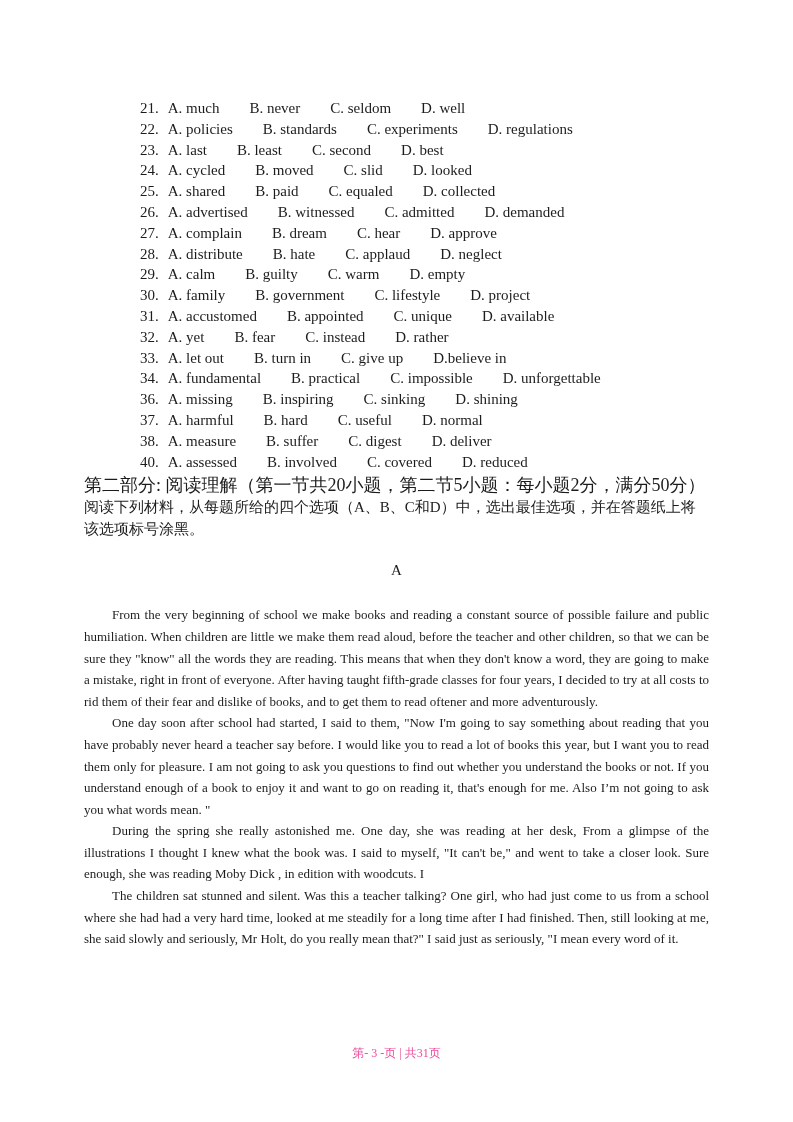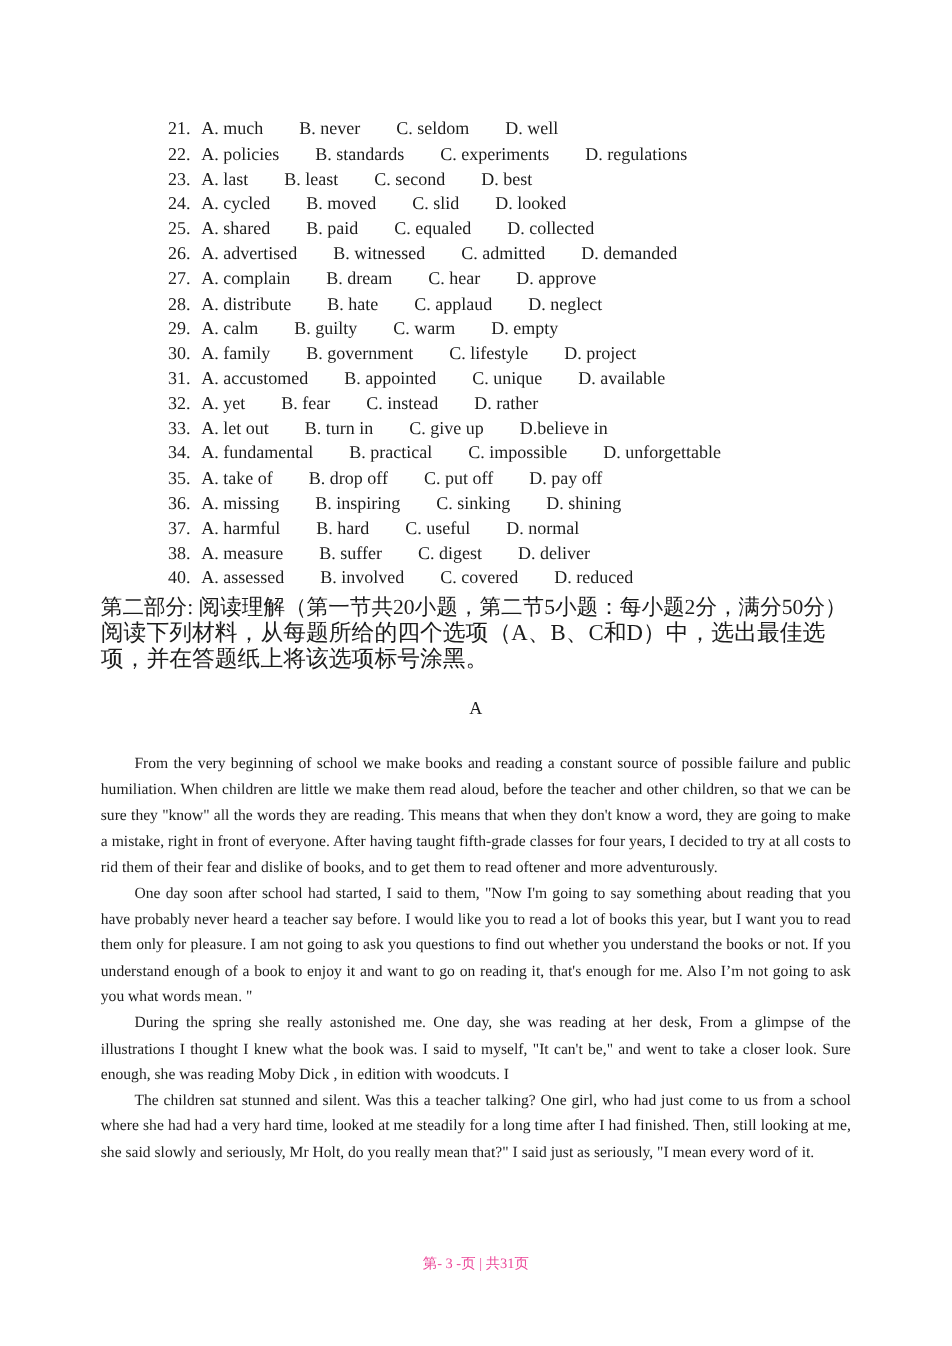--- a/index.html
+++ b/index.html
@@ -25,21 +25,21 @@
   .q-num { display: inline-block; }
   .q-row .q-opt { margin-left: 30px; display: inline-block; }
   .q-row .q-opt:nth-child(2) { margin-left: 9px; }
   
   .cn-header {
     font-size: 18px;
     line-height: 22px;
     margin-top: 2px;
   }
   .cn-instructions {
-    font-size: 19px;
+    font-size: 15px;
     line-height: 22px;
   }
   
   .passage-label {
     text-align: center;
     font-size: 15px;
     line-height: 20px;
     margin-top: 20px;
     margin-bottom: 24px;
   }
@@ -74,21 +74,20 @@
       <div class="q-row"><span class="q-num">25.</span><span class="q-opt">A. shared</span><span class="q-opt">B. paid</span><span class="q-opt">C. equaled</span><span class="q-opt">D. collected</span></div>
       <div class="q-row"><span class="q-num">26.</span><span class="q-opt">A. advertised</span><span class="q-opt">B. witnessed</span><span class="q-opt">C. admitted</span><span class="q-opt">D. demanded</span></div>
       <div class="q-row"><span class="q-num">27.</span><span class="q-opt">A. complain</span><span class="q-opt">B. dream</span><span class="q-opt">C. hear</span><span class="q-opt">D. approve</span></div>
       <div class="q-row"><span class="q-num">28.</span><span class="q-opt">A. distribute</span><span class="q-opt">B. hate</span><span class="q-opt">C. applaud</span><span class="q-opt">D. neglect</span></div>
       <div class="q-row"><span class="q-num">29.</span><span class="q-opt">A. calm</span><span class="q-opt">B. guilty</span><span class="q-opt">C. warm</span><span class="q-opt">D. empty</span></div>
       <div class="q-row"><span class="q-num">30.</span><span class="q-opt">A. family</span><span class="q-opt">B. government</span><span class="q-opt">C. lifestyle</span><span class="q-opt">D. project</span></div>
       <div class="q-row"><span class="q-num">31.</span><span class="q-opt">A. accustomed</span><span class="q-opt">B. appointed</span><span class="q-opt">C. unique</span><span class="q-opt">D. available</span></div>
       <div class="q-row"><span class="q-num">32.</span><span class="q-opt">A. yet</span><span class="q-opt">B. fear</span><span class="q-opt">C. instead</span><span class="q-opt">D. rather</span></div>
       <div class="q-row"><span class="q-num">33.</span><span class="q-opt">A. let out</span><span class="q-opt">B. turn in</span><span class="q-opt">C. give up</span><span class="q-opt">D.believe in</span></div>
       <div class="q-row"><span class="q-num">34.</span><span class="q-opt">A. fundamental</span><span class="q-opt">B. practical</span><span class="q-opt">C. impossible</span><span class="q-opt">D. unforgettable</span></div>
-      <div class="q-row"><span class="q-num">35.</span><span class="q-opt">A. take of</span><span class="q-opt">B. drop off</span><span class="q-opt">C. put off</span><span class="q-opt">D. pay off</span></div>
       <div class="q-row"><span class="q-num">36.</span><span class="q-opt">A. missing</span><span class="q-opt">B. inspiring</span><span class="q-opt">C. sinking</span><span class="q-opt">D. shining</span></div>
       <div class="q-row"><span class="q-num">37.</span><span class="q-opt">A. harmful</span><span class="q-opt">B. hard</span><span class="q-opt">C. useful</span><span class="q-opt">D. normal</span></div>
       <div class="q-row"><span class="q-num">38.</span><span class="q-opt">A. measure</span><span class="q-opt">B. suffer</span><span class="q-opt">C. digest</span><span class="q-opt">D. deliver</span></div>
       <div class="q-row"><span class="q-num">40.</span><span class="q-opt">A. assessed</span><span class="q-opt">B. involved</span><span class="q-opt">C. covered</span><span class="q-opt">D. reduced</span></div>
     </div>
 
   <div class="cn-header">第二部分:  阅读理解（第一节共20小题，第二节5小题：每小题2分，满分50分）</div>
 
   <div class="cn-instructions">阅读下列材料，从每题所给的四个选项（A、B、C和D）中，选出最佳选项，并在答题纸上将该选项标号涂黑。</div>
 

